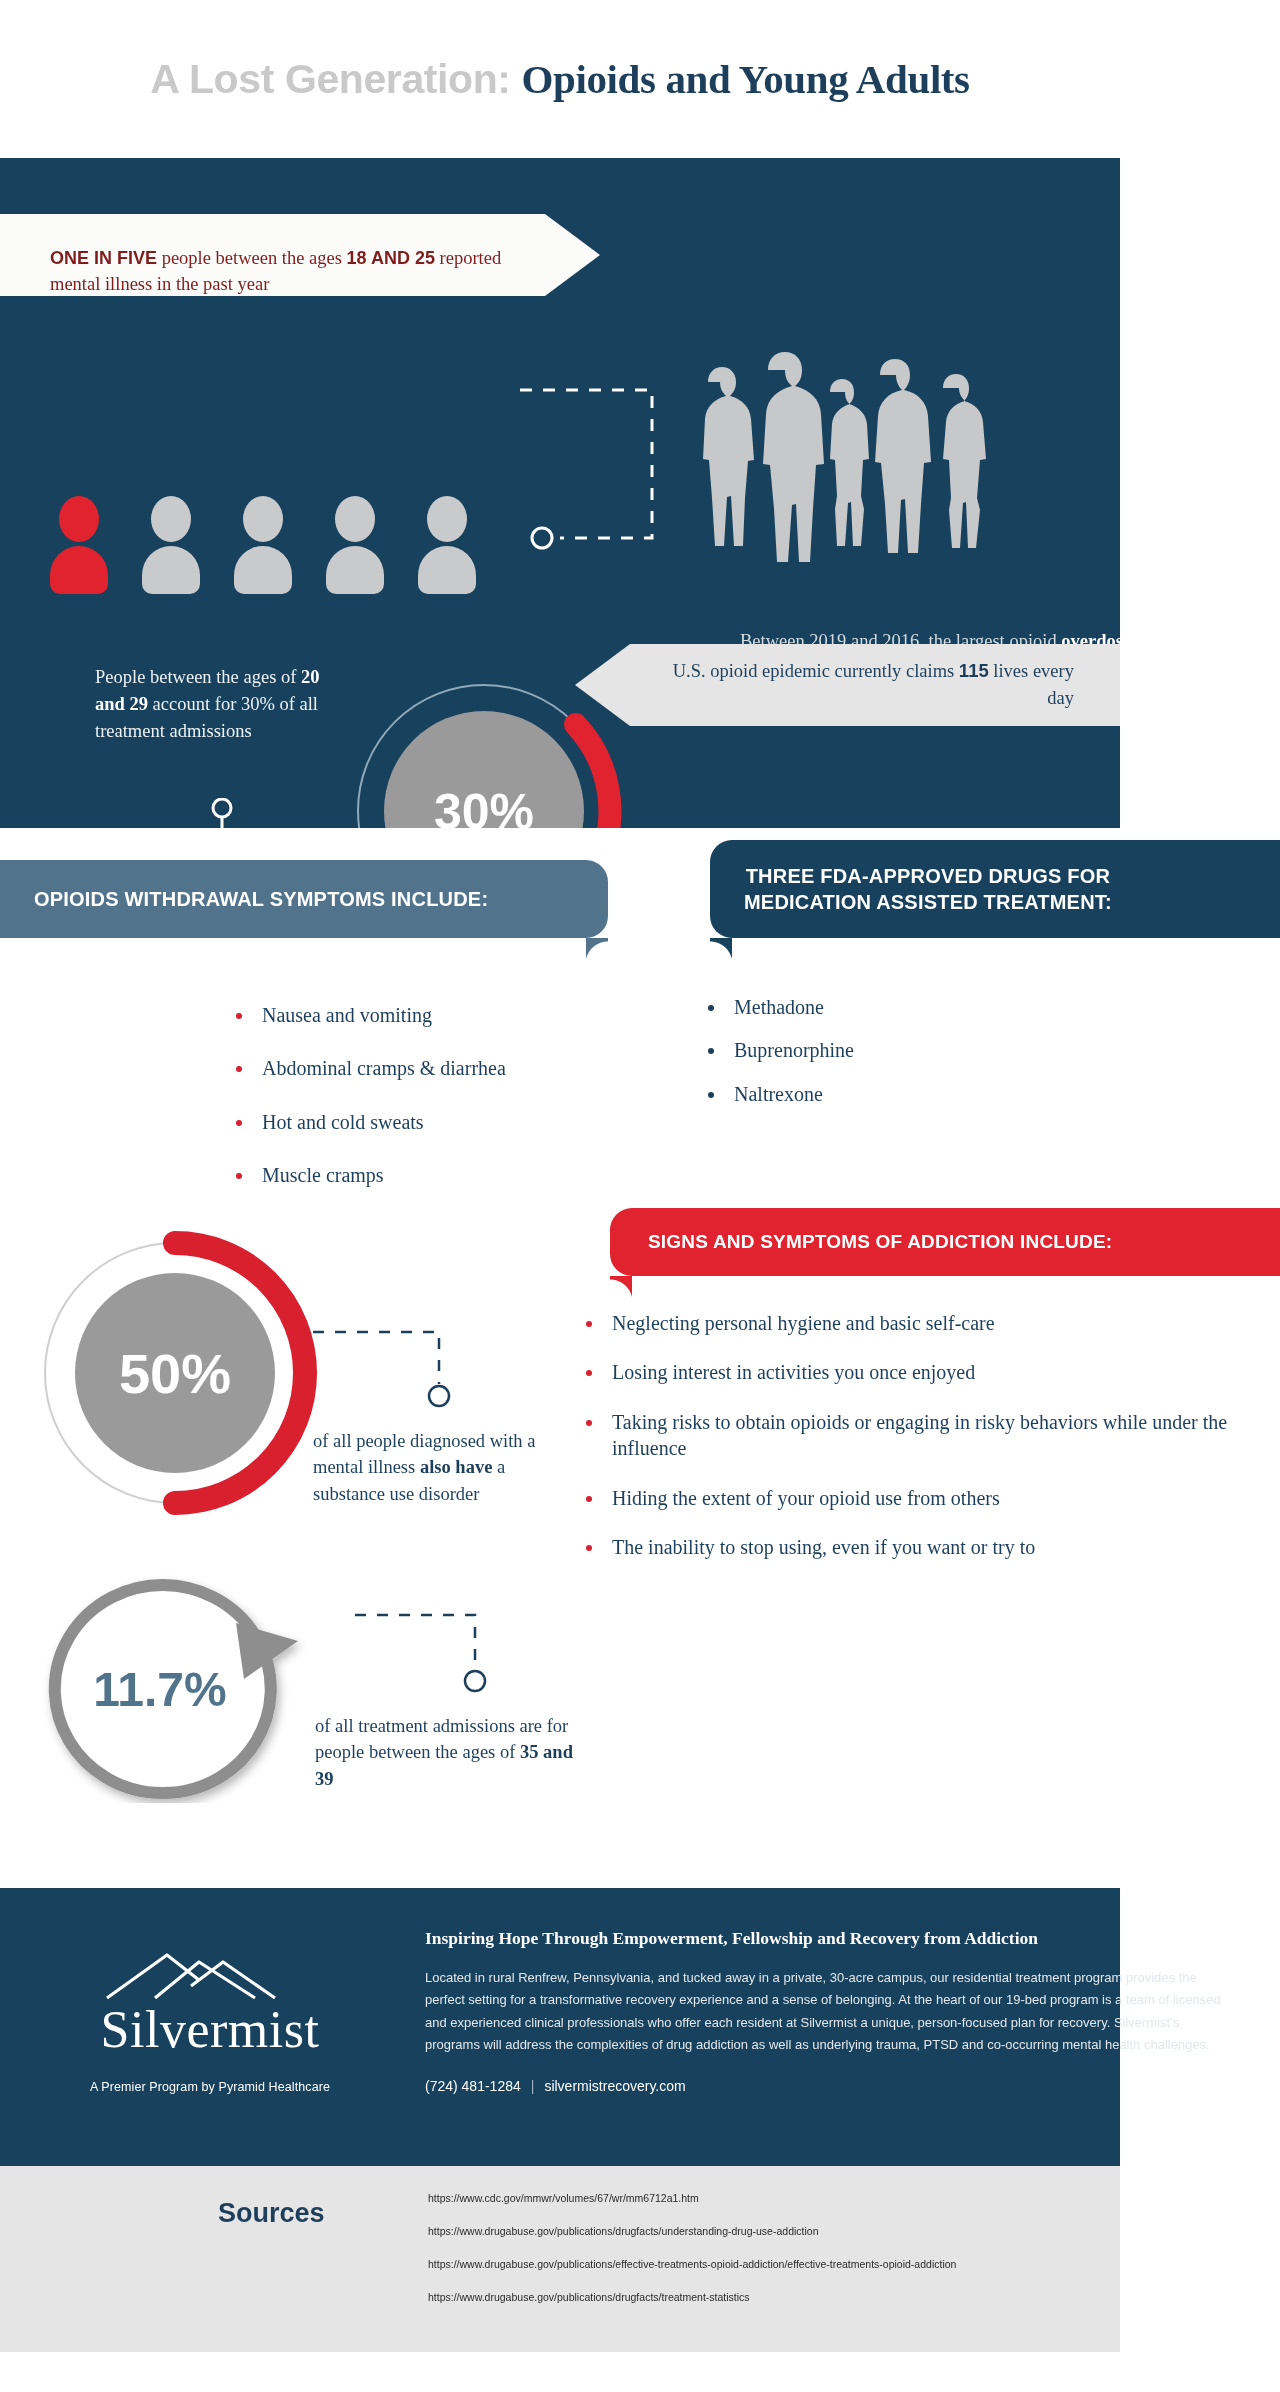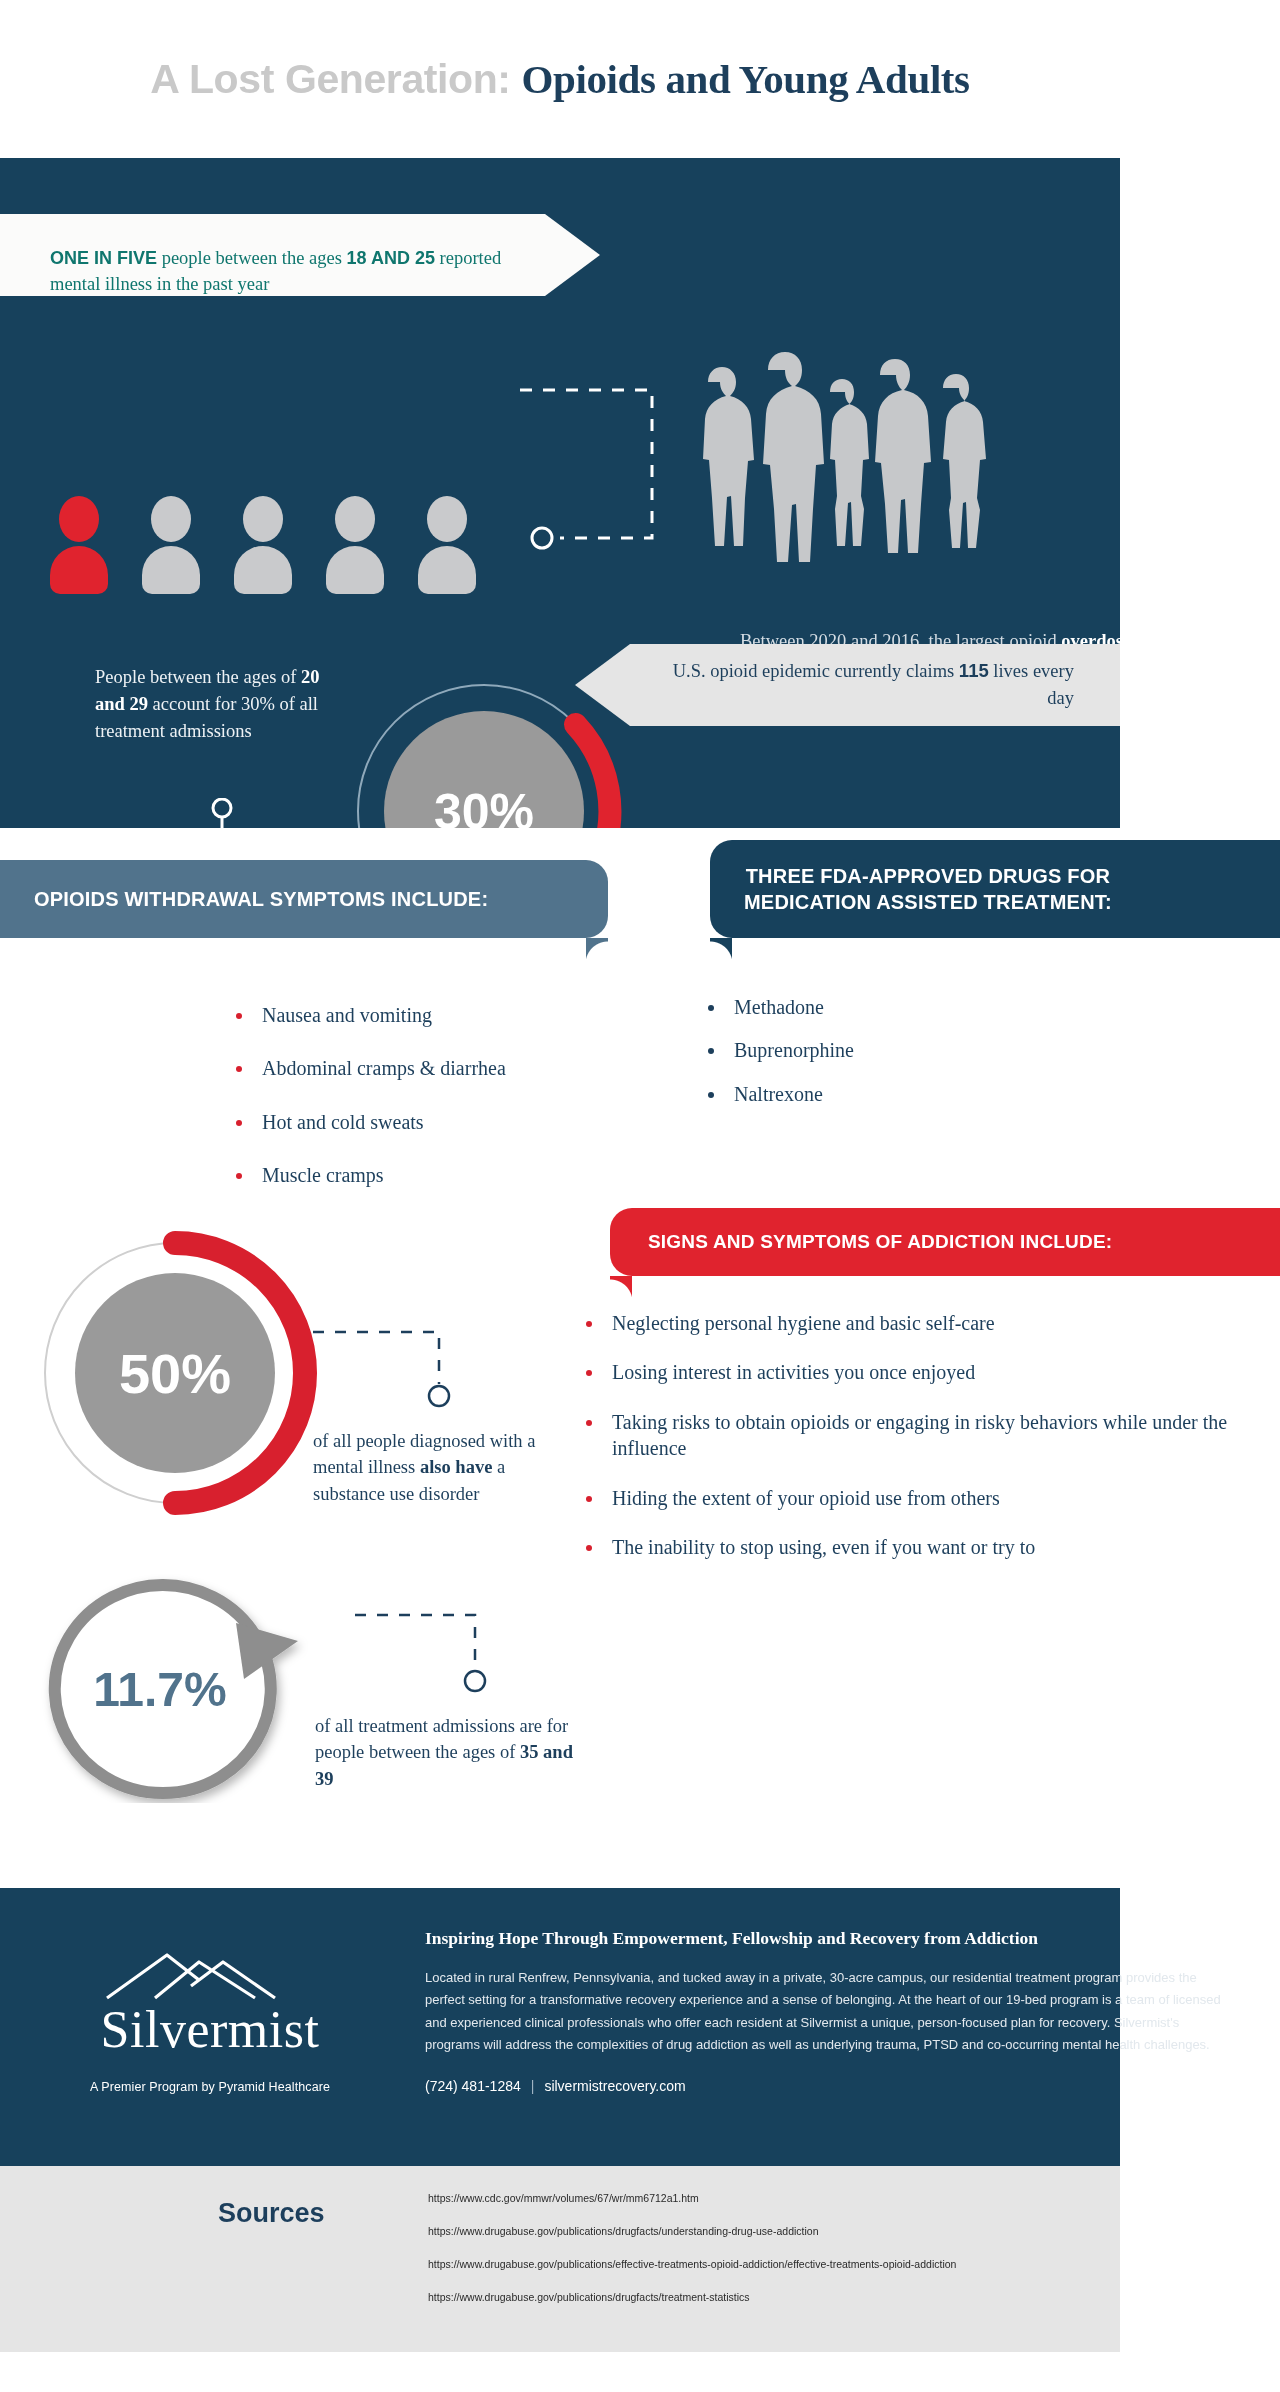--- a/index.html
+++ b/index.html
@@ -46,21 +46,21 @@
     background: #fbfbfa;
     display: flex;
     align-items: center;
     filter: drop-shadow(3px 4px 4px rgba(0,0,0,.28));
     clip-path: polygon(0 0, 545px 0, 600px 41px, 545px 82px, 0 82px);
   }
   .callout-right .txt {
     padding-left: 50px;
     padding-right: 70px;
     font-size: 18.5px;
-    color: #0f766e;
+    color: #7f1d1d;
     line-height: 1.42;
     margin-top: 32px;
   }
   .callout-right b { font-family:"Liberation Sans",sans-serif; font-weight:bold; font-size:18px;}
 
   
   .callout-left {
     position: absolute;
     right: 0; top: 486px;
     width: 545px; height: 82px;
@@ -329,21 +329,21 @@
 
         <path d="M155 44c0-8 5-13 12-13s12 5 12 13c0 6-2 10-5 12 10 3 17 10 18 20l2 35-6 1-2 36 3 13-3 37h-8l-2-44-3 1-3 43h-8l-2-37 2-13-2-36-5-1 2-35c1-10 8-17 18-20-3-2-5-6-5-12z"></path>
 
         <path d="M205 27c0-10 6-16 15-16s15 6 15 16c0 7-3 12-6 15 14 3 23 12 24 26l3 46-7 1-3 41-3 49h-10l-3-54-4 1-3 53h-10l-3-49-4-41-6-1 3-46c1-14 10-23 24-26-3-3-6-8-6-15z"></path>
 
         <path d="M268 40c0-8 5-14 13-14s13 6 13 14c0 6-2 10-5 13 11 3 18 10 19 21l3 37-6 1-3 38 3 12-4 38h-8l-2-46-3 1-3 45h-8l-3-38 2-12-2-38-6-1 3-37c1-11 8-18 19-21-3-3-6-7-6-13z"></path>
       </g>
     </svg>
 
     <div class="hero-note">
-      <span>Between 2020 and 2016, the largest opioid </span><b>overdose death rate</b><span> increase occurred among people aged 25 to 34 years</span>
+      <span>Between 2019 and 2016, the largest opioid </span><b>overdose death rate</b><span> increase occurred among people aged 25 to 34 years</span>
     </div>
 
     <div class="hero-left-note">
       <span>People between the ages of </span><b>20 and 29</b><span> account for 30% of all treatment admissions</span>
     </div>
 
     <svg class="conn-30" viewBox="0 0 160 90">
       <circle cx="17" cy="10" r="9" fill="none" stroke="#ffffff" stroke-width="3"></circle>
       <path d="M17 19 V62 H158" fill="none" stroke="#ffffff" stroke-width="3" stroke-dasharray="11 12"></path>
     </svg>

